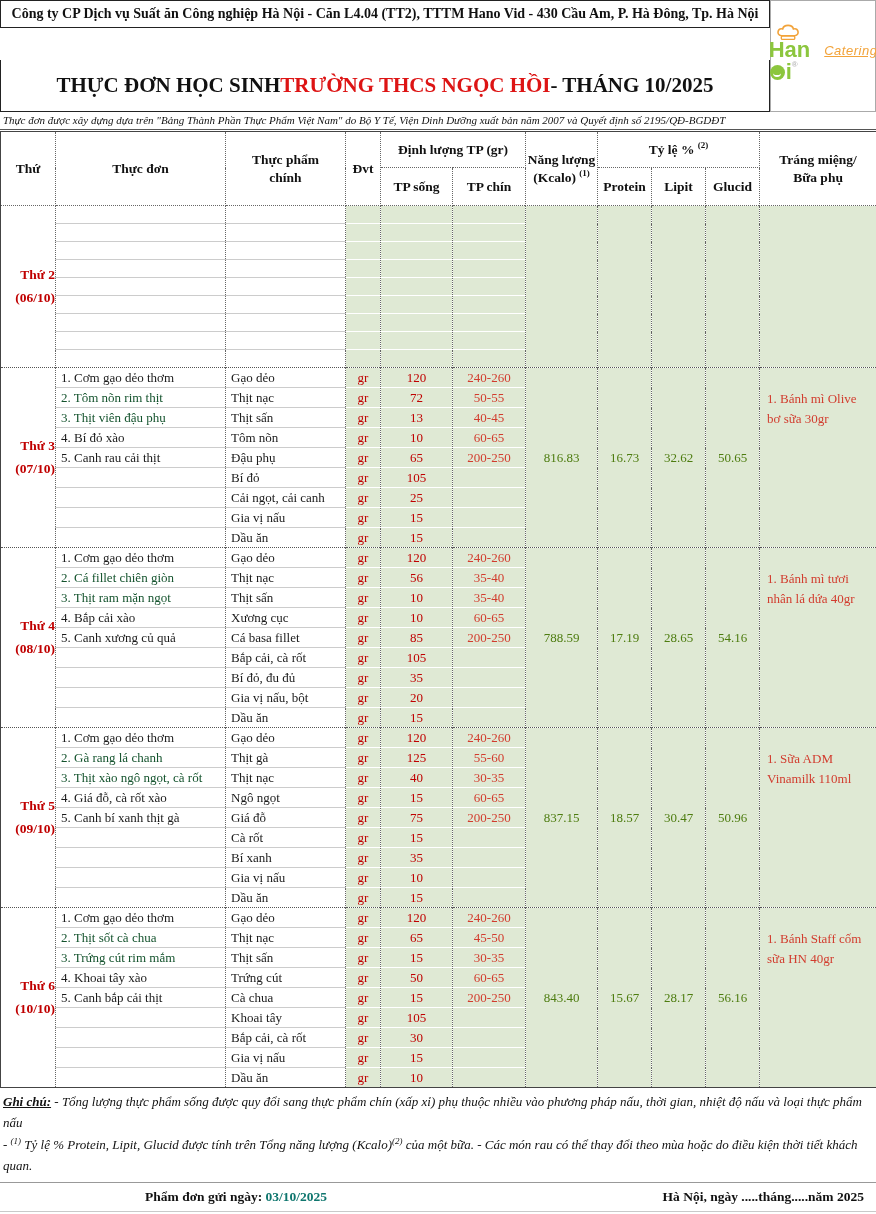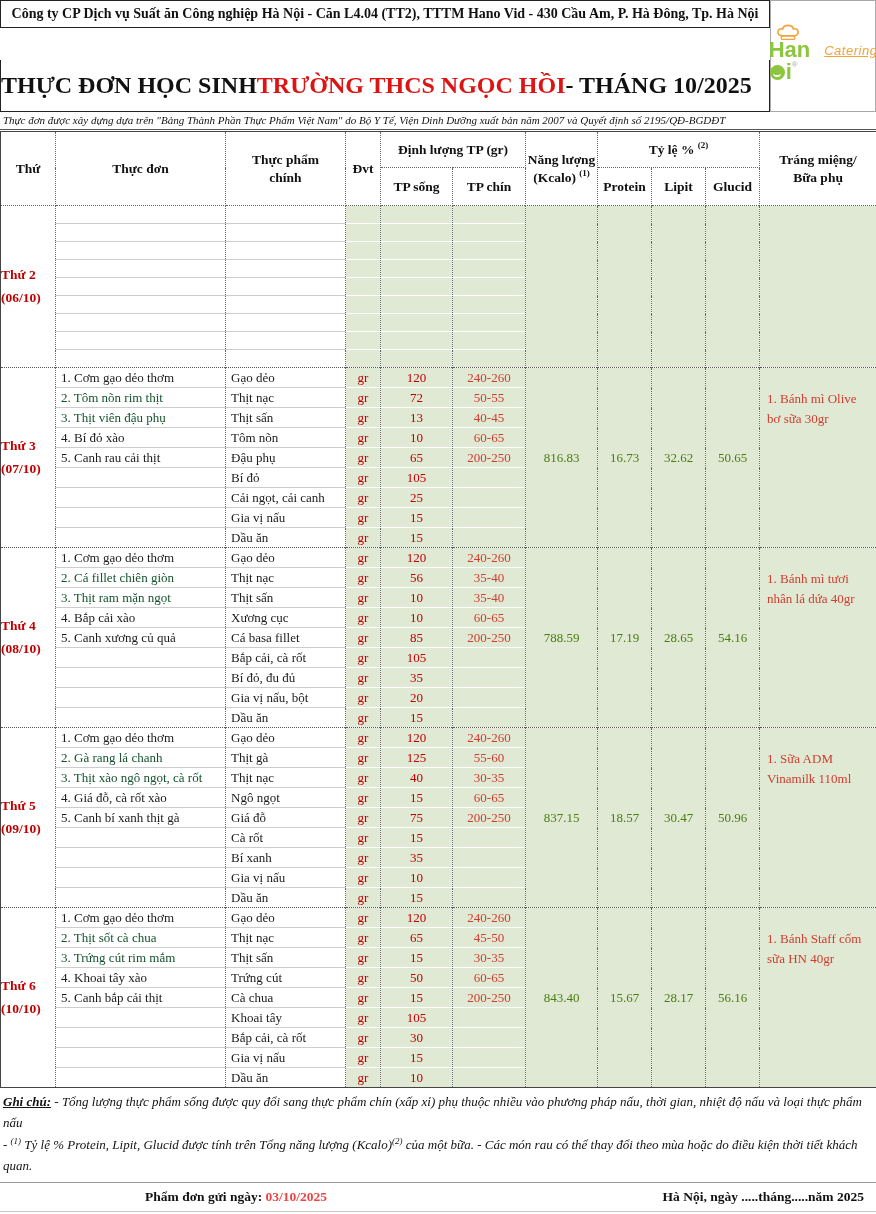--- a/index.html
+++ b/index.html
@@ -5,21 +5,21 @@
   html,body { margin:0; padding:0; background:#fff; }
   body { width:876px; font-family:"Liberation Serif","DejaVu Serif",serif; color:#111; }
   .page { width:876px; }
 
   
   .top { display:flex; align-items:stretch; }
   .top-left { flex:1; display:flex; flex-direction:column;gap:32px; }
   .company { border:1px solid #222; height:26px; line-height:26px; text-align:center;
              font-weight:bold; font-size:14px; white-space:nowrap; overflow:hidden; }
   .titlebox { border:1px solid #222; border-top:none; height:51px; display:flex;
-              align-items:center; font-weight:bold; font-size:24px; white-space:nowrap; }
+              align-items:center; justify-content:center; font-weight:bold; font-size:21px; white-space:nowrap; }
   .title-red { color:#dd1414; }
   .logo-box { width:104px; border:1px solid #aaa; border-left:1px solid #aaa; background:#fff;
               display:flex; flex-direction:row; align-items:center; justify-content:center; }
   .brand { position:relative; color:#8cc63e; font-family:"Liberation Sans",sans-serif;
            font-weight:bold; font-size:22px; line-height:1; margin-top:10px; }
   .oface { display:inline-block; width:15px; height:15px; background:#8cc63e; border-radius:50%;
            position:relative; margin:0 1px -1px 1px; }
   .smile { position:absolute; left:3px; bottom:3px; width:8px; height:5px;
            border-bottom:2px solid #fff; border-radius:0 0 8px 8px; }
   .reg { color:#b9b9b9; font-size:8px; vertical-align:top; }
@@ -35,41 +35,41 @@
   th, td { padding:0; overflow:hidden; }
   thead th { border:1px dotted #666; background:#fff; font-size:13.5px; font-weight:bold;
              text-align:center; vertical-align:middle; line-height:1.3; }
   thead tr.h1 { height:36px; } thead tr.h2 { height:38px; }
   sup { font-size:9px; }
   tbody { border-top:1px dotted #555; }
   tbody tr { height:20px; }
   tbody.short tr { height:18px; }
   td { border-left:1px dotted #666; border-right:1px dotted #666; font-size:13px;
        white-space:nowrap; vertical-align:middle; }
-  .day-cell { text-align:left; color:#c00000; font-weight:bold; font-size:13.5px; vertical-align:middle; }
+  .day-cell { text-align:right; color:#c00000; font-weight:bold; font-size:13.5px; vertical-align:middle; }
   .day-line { line-height:1.7; }
   .menu-cell, .food-cell { border-bottom:1px solid #cccccc; padding-left:5px; color:#1a1a1a; text-align:left; }
   tbody tr:last-child .menu-cell, tbody tr:last-child .food-cell { border-bottom:none; }
   .menu-cell.redtext { color:#14532d; }
   .green { background:#dfe9d4; text-align:center; }
   .unit-cell, .raw-cell { border-bottom:1px solid rgba(255,255,255,.55); color:#c00000; }
   .cooked-cell { border-bottom:1px solid rgba(255,255,255,.55); color:#d23c2e; }
   tbody tr:last-child .unit-cell, tbody tr:last-child .raw-cell, tbody tr:last-child .cooked-cell { border-bottom:none; }
   .agg { color:#4d7c0f; vertical-align:middle; }
   .dessert-cell { color:#d23c2e; vertical-align:top; text-align:left;
                   padding:21px 4px 0 7px; white-space:normal; line-height:1.55; }
 
   
   .notes { border-bottom:1px solid #999; padding:4px 3px 5px 3px; font-style:italic;
            font-size:13px; line-height:1.6; }
   .notes .lbl { font-weight:bold; text-decoration:underline; }
   .sentrow { height:28px; display:flex; align-items:center; justify-content:space-between;
              border-bottom:1px solid #c9c9c9; font-weight:bold; font-size:13.5px; }
   .sent-left { padding-left:145px; } .sent-right { padding-right:12px; }
-  .red-date { color:#ef4444; }
+  .red-date { color:#0f766e; }
   .reprow { height:32px; display:flex; align-items:center; border-bottom:1px solid #8a8a8a;
             font-weight:bold; font-size:15px; }
   .reprow > div { width:50%; text-align:center; }
 </style>
 </head>
 <body>
 
 <div class="page">
 
   <div class="top">

